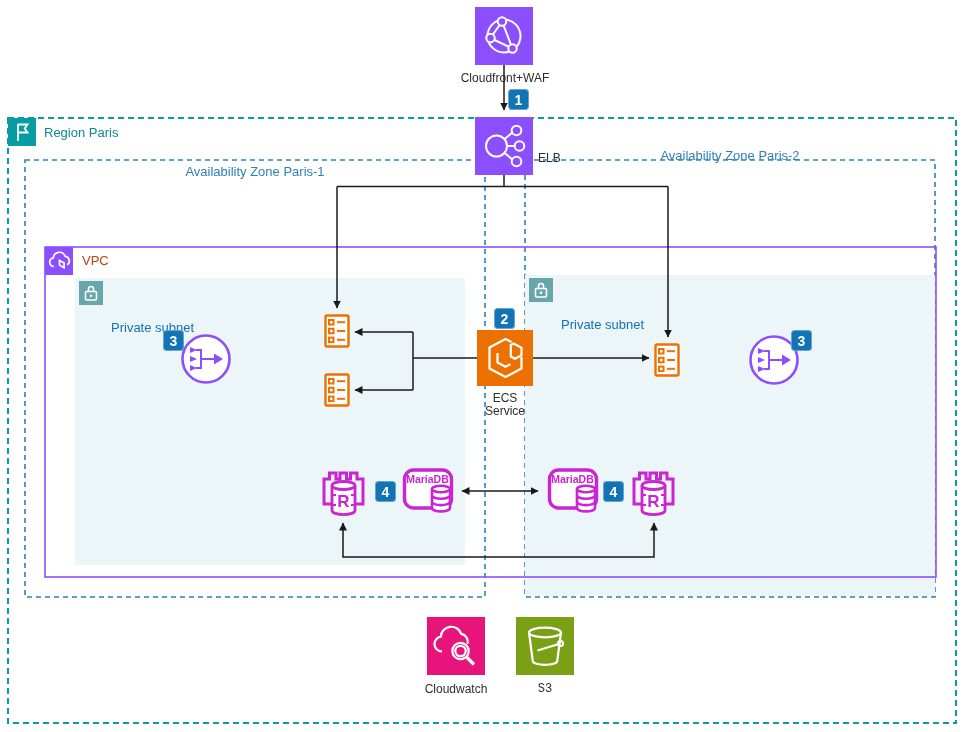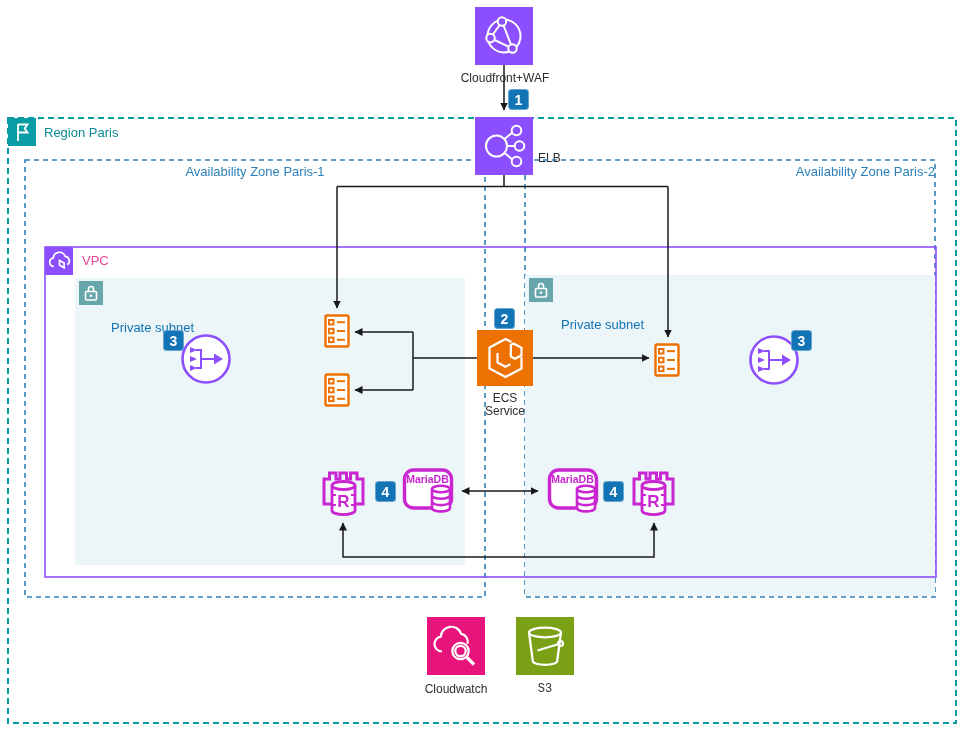--- a/index.html
+++ b/index.html
@@ -16,21 +16,21 @@
   .badge{
     position:absolute;z-index:8;width:21px;height:21px;border-radius:4px;
     background:#1273B5;color:#fff;font-weight:bold;font-size:14px;
     display:flex;align-items:center;justify-content:center;
     box-shadow:inset 0 0 0 1px rgba(255,255,255,.35);
   }
   .corner-icon{position:absolute;z-index:4;}
   .ctr-label{position:absolute;z-index:4;font-size:13px;white-space:nowrap;}
   .lbl-region{color:#0C8A93;}
   .lbl-az{color:#2E80B9;text-align:center;}
-  .lbl-vpc{color:#ec4899;}
+  .lbl-vpc{color:#c2410c;}
   .lbl-subnet{color:#1273B5;margin-top:34px;}
   #bg-layer{position:absolute;left:0;top:0;z-index:1;}
   #wire-layer{position:absolute;left:0;top:0;z-index:3;}
 </style>
 </head>
 <body>
 
 <div id="canvas">
 
   <svg id="bg-layer" width="969" height="732">
@@ -69,21 +69,21 @@
         <rect width="28" height="28" fill="#089CA4"></rect>
       <g stroke="#fff" stroke-width="1.8" fill="none">
         <path d="M10 23 V6"></path>
           <path d="M10 6.5 h9.5 l-2.8 4 2.8 4 H10"></path>
       </g>
     </svg>
   </div>
   <div class="ctr-label lbl-region" style="left:44px;top:125px;">Region Paris</div>
 
   <div class="ctr-label lbl-az" style="left:25px;top:164px;width:460px;">Availability Zone Paris-1</div>
-  <div class="ctr-label lbl-az" style="left:525px;top:164px;width:410px;text-align:right;">Availability Zone Paris-2</div>
+  <div class="ctr-label lbl-az" style="left:525px;top:148px;width:410px;">Availability Zone Paris-2</div>
 
   <div class="corner-icon" style="left:45px;top:247px;">
     <svg width="28" height="28">
         <rect width="28" height="28" fill="#8C4FFF"></rect>
       <g stroke="#fff" stroke-width="1.7" fill="none">
         <path d="M9 19.5 a4.4 4.4 0 0 1 -0.7 -8.7 a6.1 6.1 0 0 1 11.8 -1.5 a4.6 4.6 0 0 1 2.2 8.4"></path>
         <path d="M14.5 13.5 l4.6 2.6 v4.6 l-4.6 -2.6 z"></path>
       </g>
     </svg>
   </div>

